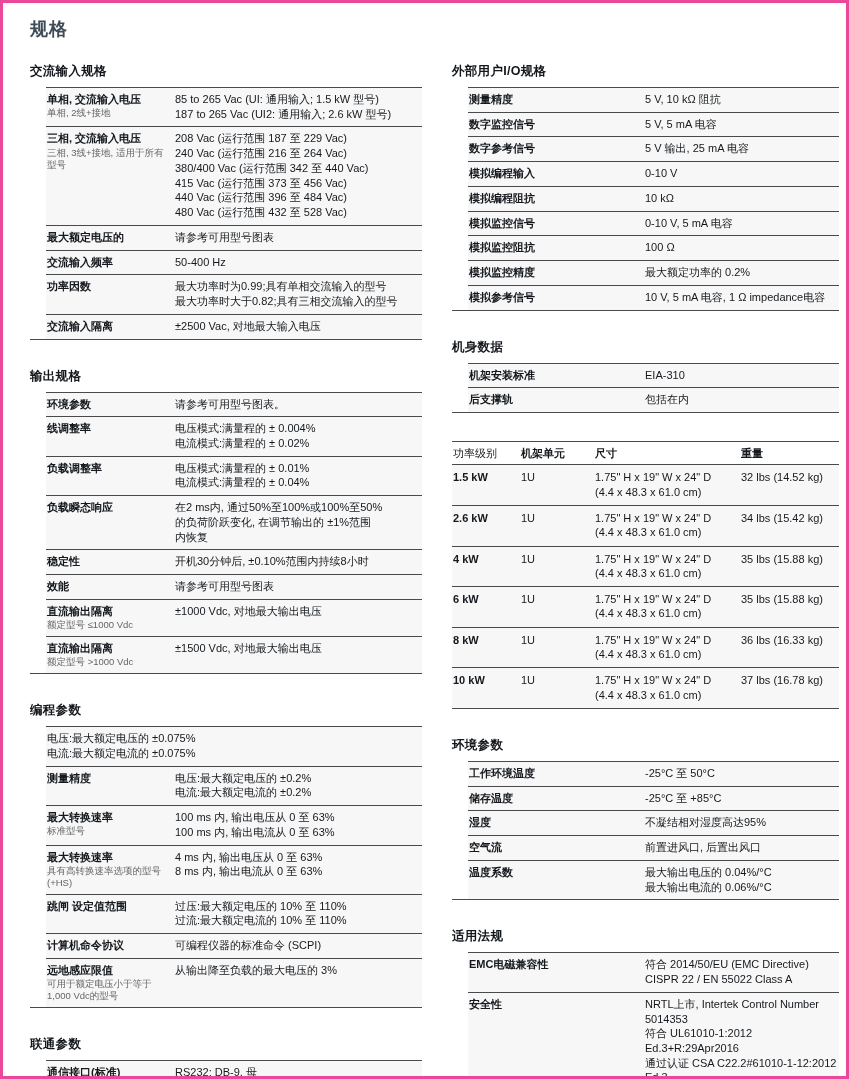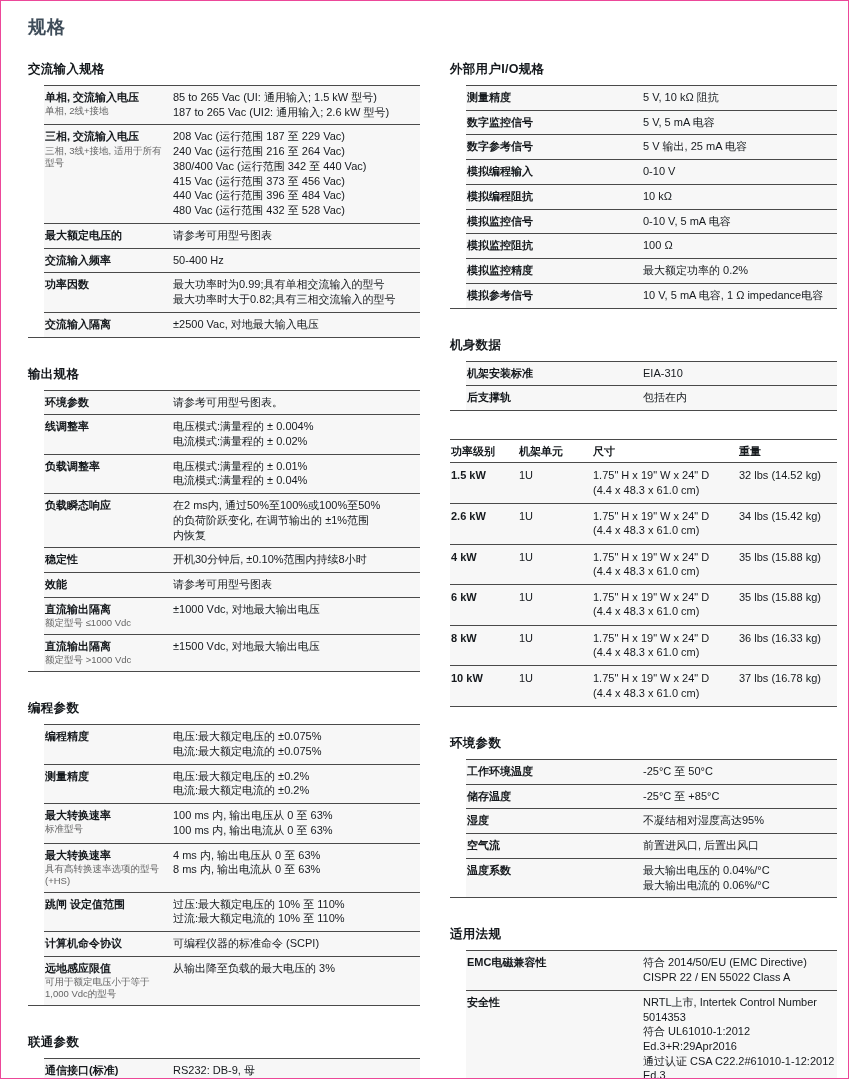--- a/index.html
+++ b/index.html
@@ -1,18 +1,18 @@
 <!DOCTYPE html>
 <html><head>
 <meta charset="utf-8">
 <style>
   html,body { margin:0; padding:0; background:#fff; font-family:"Liberation Sans", sans-serif; }
   .page {
     width:849px; height:1079px; box-sizing:border-box;
-    border:1px solid #ec4899; background:#ffffff;
+    border:3px solid #ec4899; background:#ffffff;
     padding:14px 10px 0 27px; overflow:hidden; position:relative;
   }
   .doc-title { font-size:18px; font-weight:bold; color:#3e4c59; letter-spacing:1px; }
   .columns { display:flex; gap:30px; margin-top:22px; }
   .col-left  { width:392px; flex:none; }
   .col-right { width:387px; flex:none; }
   .section { margin-bottom:28px; }
   .section + .section { margin-top:28px; }
   .section-title { font-size:12.5px; font-weight:bold; color:#14181c; margin-bottom:7px; letter-spacing:0.3px; }
   .spec-table { border-bottom:1px solid #4a4a4a; }
@@ -21,21 +21,21 @@
   .col-right .spec-label-cell { width:176px; }
   .spec-label { font-size:11px; font-weight:bold; color:#15191d; line-height:1.3; }
   .spec-sublabel { font-size:9.5px; color:#656565; line-height:1.25; margin-top:1px; }
   .spec-value { flex:1; font-size:11px; color:#15191d; line-height:1.34; }
   .value-line { min-height:13px; }
   
   .power-table { margin-top:22px; margin-bottom:28px; border-bottom:1px solid #4a4a4a; font-size:11px; color:#15191d; }
   .power-row { display:flex; border-top:1px solid #4a4a4a; padding:5px 0 6px 1px; background:#f7f7f7; line-height:1.3; }
   .power-row.header { background:#ffffff; font-weight:bold; padding:4px 0 4px 1px; }
   .pc-power { width:68px; flex:none; font-weight:bold; }
-  .power-row.header .pc-power { font-weight:bold; }
+  .power-row.header .pc-power { font-weight:normal; }
   .pc-rack { width:74px; flex:none; }
   .pc-dims { width:146px; flex:none; padding-right:6px; box-sizing:border-box; }
   .pc-weight { flex:1; }
 </style>
 </head>
 <body>
 
 <div class="page">
   <div class="doc-title">规格</div>
   <div class="columns">
@@ -174,23 +174,20 @@
               <div class="spec-value">
                 <div class="value-line">±1500 Vdc, 对地最大输出电压</div>
               </div>
             </div>
           </div>
         </div>
         <div class="section">
           <div class="section-title">编程参数</div>
           <div class="spec-table">
             <div class="spec-row">
-              <div class="spec-label-cell">
-                <div class="spec-label">编程精度</div>
-              </div>
               <div class="spec-value">
                 <div class="value-line">电压:最大额定电压的 ±0.075%</div>
                 <div class="value-line">电流:最大额定电流的 ±0.075%</div>
               </div>
             </div>
             <div class="spec-row">
               <div class="spec-label-cell">
                 <div class="spec-label">测量精度</div>
               </div>
               <div class="spec-value">

